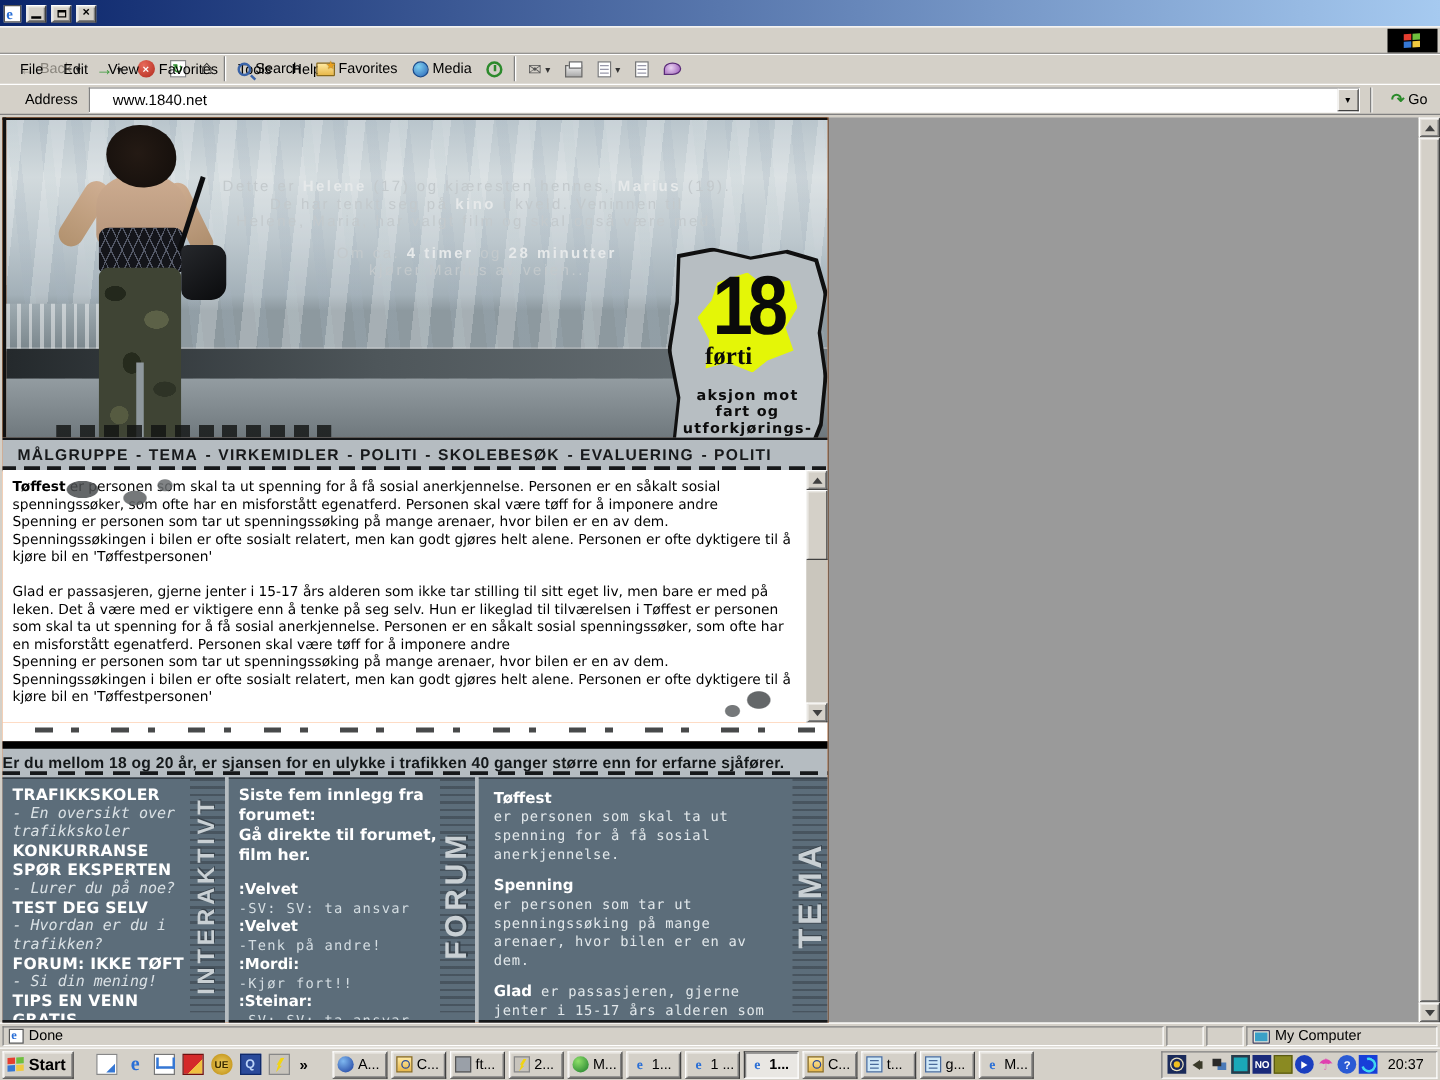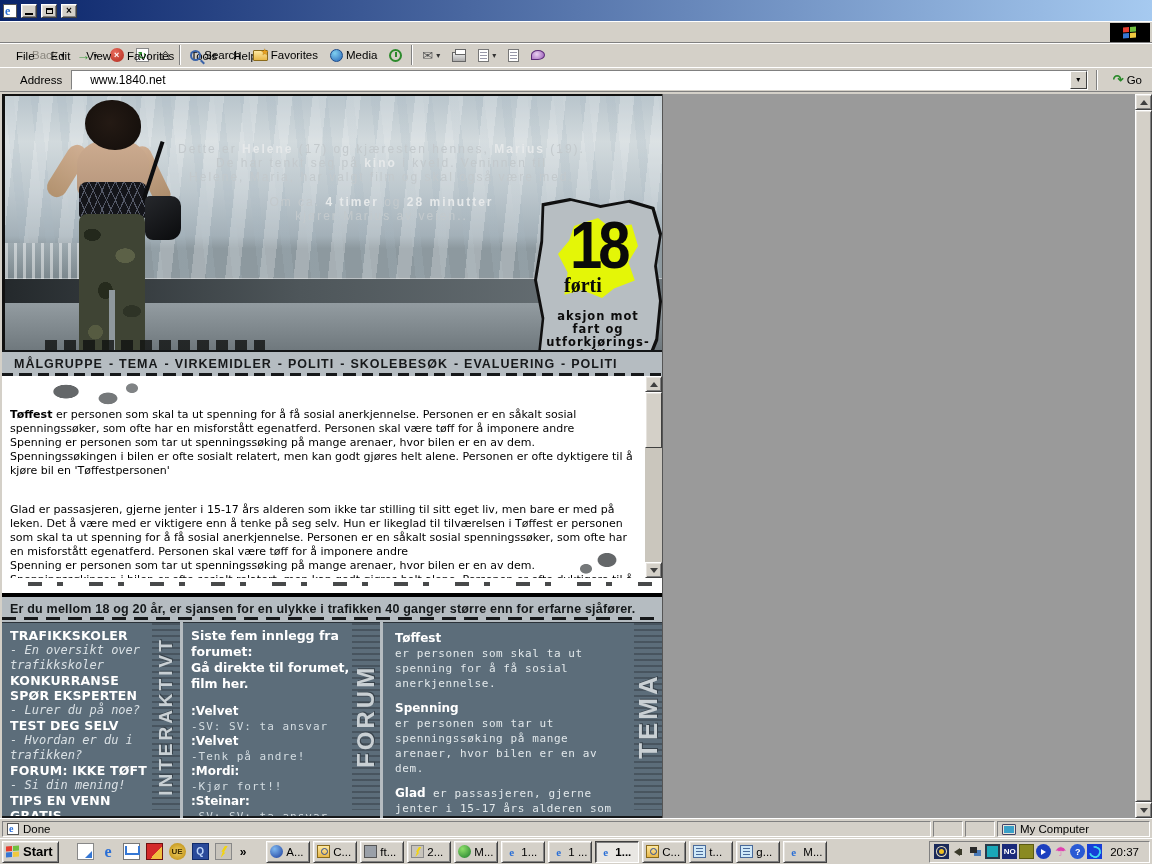--- a/index.html
+++ b/index.html
@@ -124,37 +124,37 @@
   .navbar { height:27px; background:#b5bcc1; display:flex; align-items:center; padding-left:10px; position:relative;
     border-top:2px solid #141618; }
   .navbar::after { content:""; position:absolute; left:0; right:0; bottom:-1px; height:4px;
     background:repeating-linear-gradient(90deg,#16181a 0 11px, transparent 11px 17px, #16181a 17px 30px, transparent 30px 36px); }
   .navitem { font-size:12.5px; font-weight:bold; color:#17191b; letter-spacing:1px; padding:0 2px; }
   .navsep { font-size:12.5px; font-weight:bold; color:#17191b; padding:0 4px; }
 
   
   .article { height:202px; background:#fff; display:flex; position:relative; }
   .articletext { flex:1; padding:7px 6px 0 8px; font-family:"DejaVu Sans",sans-serif; font-size:11px; line-height:14px; color:#000; }
-  .articletext p { white-space:pre-line; margin-bottom:14px;margin-top:25px; }
+  .articletext p { white-space:pre-line; margin-bottom:14px; }
   .splat1 { position:absolute; left:28px; top:2px; width:120px; height:34px; opacity:.85;
     background:radial-gradient(22px 12px at 30% 40%, #4a4d4f 55%, transparent 60%),
                radial-gradient(16px 10px at 65% 60%, #5d6163 55%, transparent 62%),
                radial-gradient(10px 8px at 85% 30%, #6a6e70 55%, transparent 65%); }
   .splat2 { position:absolute; right:20px; bottom:-4px; width:70px; height:44px; opacity:.85;
     background:radial-gradient(16px 12px at 50% 50%, #4a4d4f 55%, transparent 62%),
                radial-gradient(10px 8px at 20% 70%, #5d6163 55%, transparent 65%); }
   .iscroll { width:17px; background:#cac6bd; display:flex; flex-direction:column; }
   .iscroll .spacer { flex:1; }
   .ithumb { height:56px; background:#d4d0c8; border:1px solid; border-color:#fff #404040 #404040 #fff; box-shadow:inset 1px 1px 0 #e6e3de; }
 
   
   .torn { height:15px; background:#fff; position:relative; }
   .torn::before { content:""; position:absolute; left:0; right:0; top:4px; height:4px;
     background:repeating-linear-gradient(90deg, transparent 0 26px, #1a1c1d 26px 40px, transparent 40px 55px, #1a1c1d 55px 61px); opacity:.8; }
-  .banner { height:27px; background:#b5bcc1; display:flex; align-items:center; padding-left:8px; position:relative; border-top:4px solid #000000; }
+  .banner { height:27px; background:#b5bcc1; display:flex; align-items:center; position:relative; border-top:6px solid #000000; }
   .banner::after { content:""; position:absolute; left:0; right:0; bottom:0; height:3px;
     background:repeating-linear-gradient(90deg,#16181a 0 14px, transparent 14px 22px); }
   .bannertext { font-size:12.5px; font-weight:bold; color:#14181a; letter-spacing:.2px; }
 
   
   .columns { height:199px; background:#b5bcc1; display:flex; gap:3px; padding-top:2px; position:relative; }
   .col { background:#5c6d7a; position:relative; overflow:hidden; border-top:1px solid #2a3138; border-bottom:2px solid #16181a; }
   .col1 { width:178px; }
   .col2 { width:197px; }
   .col3 { width:280px; flex:1; }

